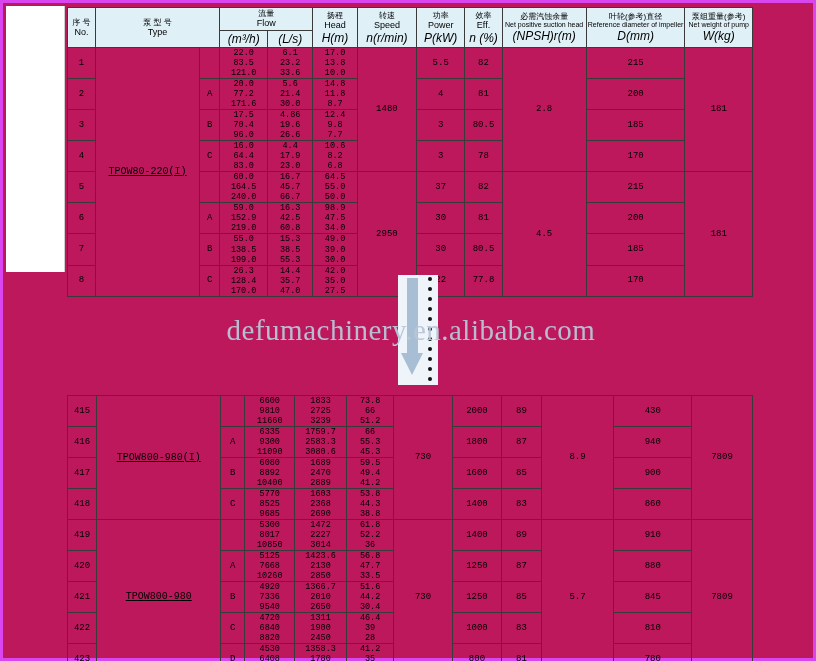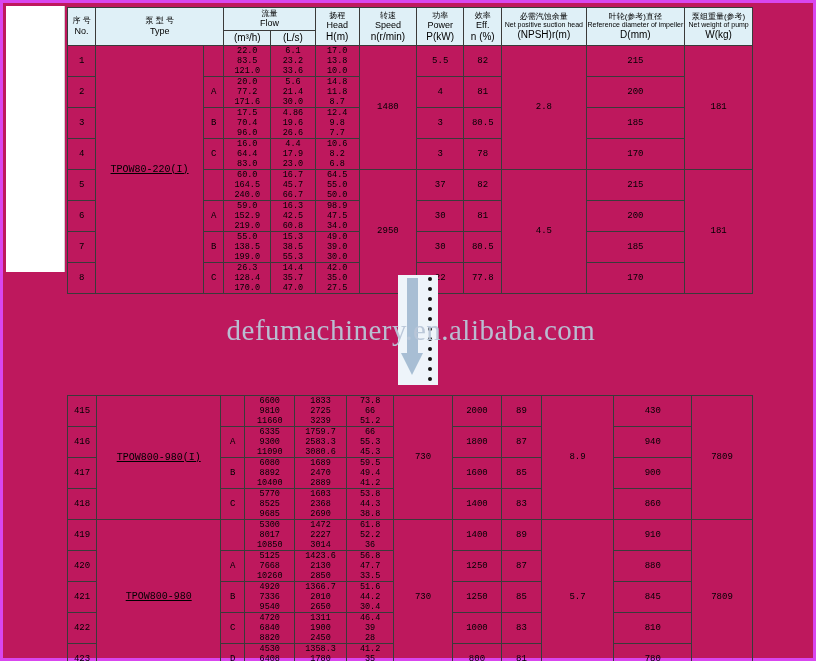--- a/index.html
+++ b/index.html
@@ -44,21 +44,21 @@
   .hdr .en{
     font-size:9px;
     display:block;
     white-space:nowrap;
   }
   .hdr .en-sm{
     font-size:7px;
     display:block;
     white-space:nowrap;
   }
-  .unit{font-size:10px;}
+  .unit{font-size:12px;font-style:italic;}
   .multi{
     font-size:8.5px;
     line-height:1.16;
     white-space:pre;
     font-family:"Liberation Mono", monospace;
   }
   .num{font-family:"Liberation Mono", monospace;font-size:9px;}
   .typecell{font-family:"Liberation Mono", monospace;font-size:10px;text-decoration:underline;}
 
   

